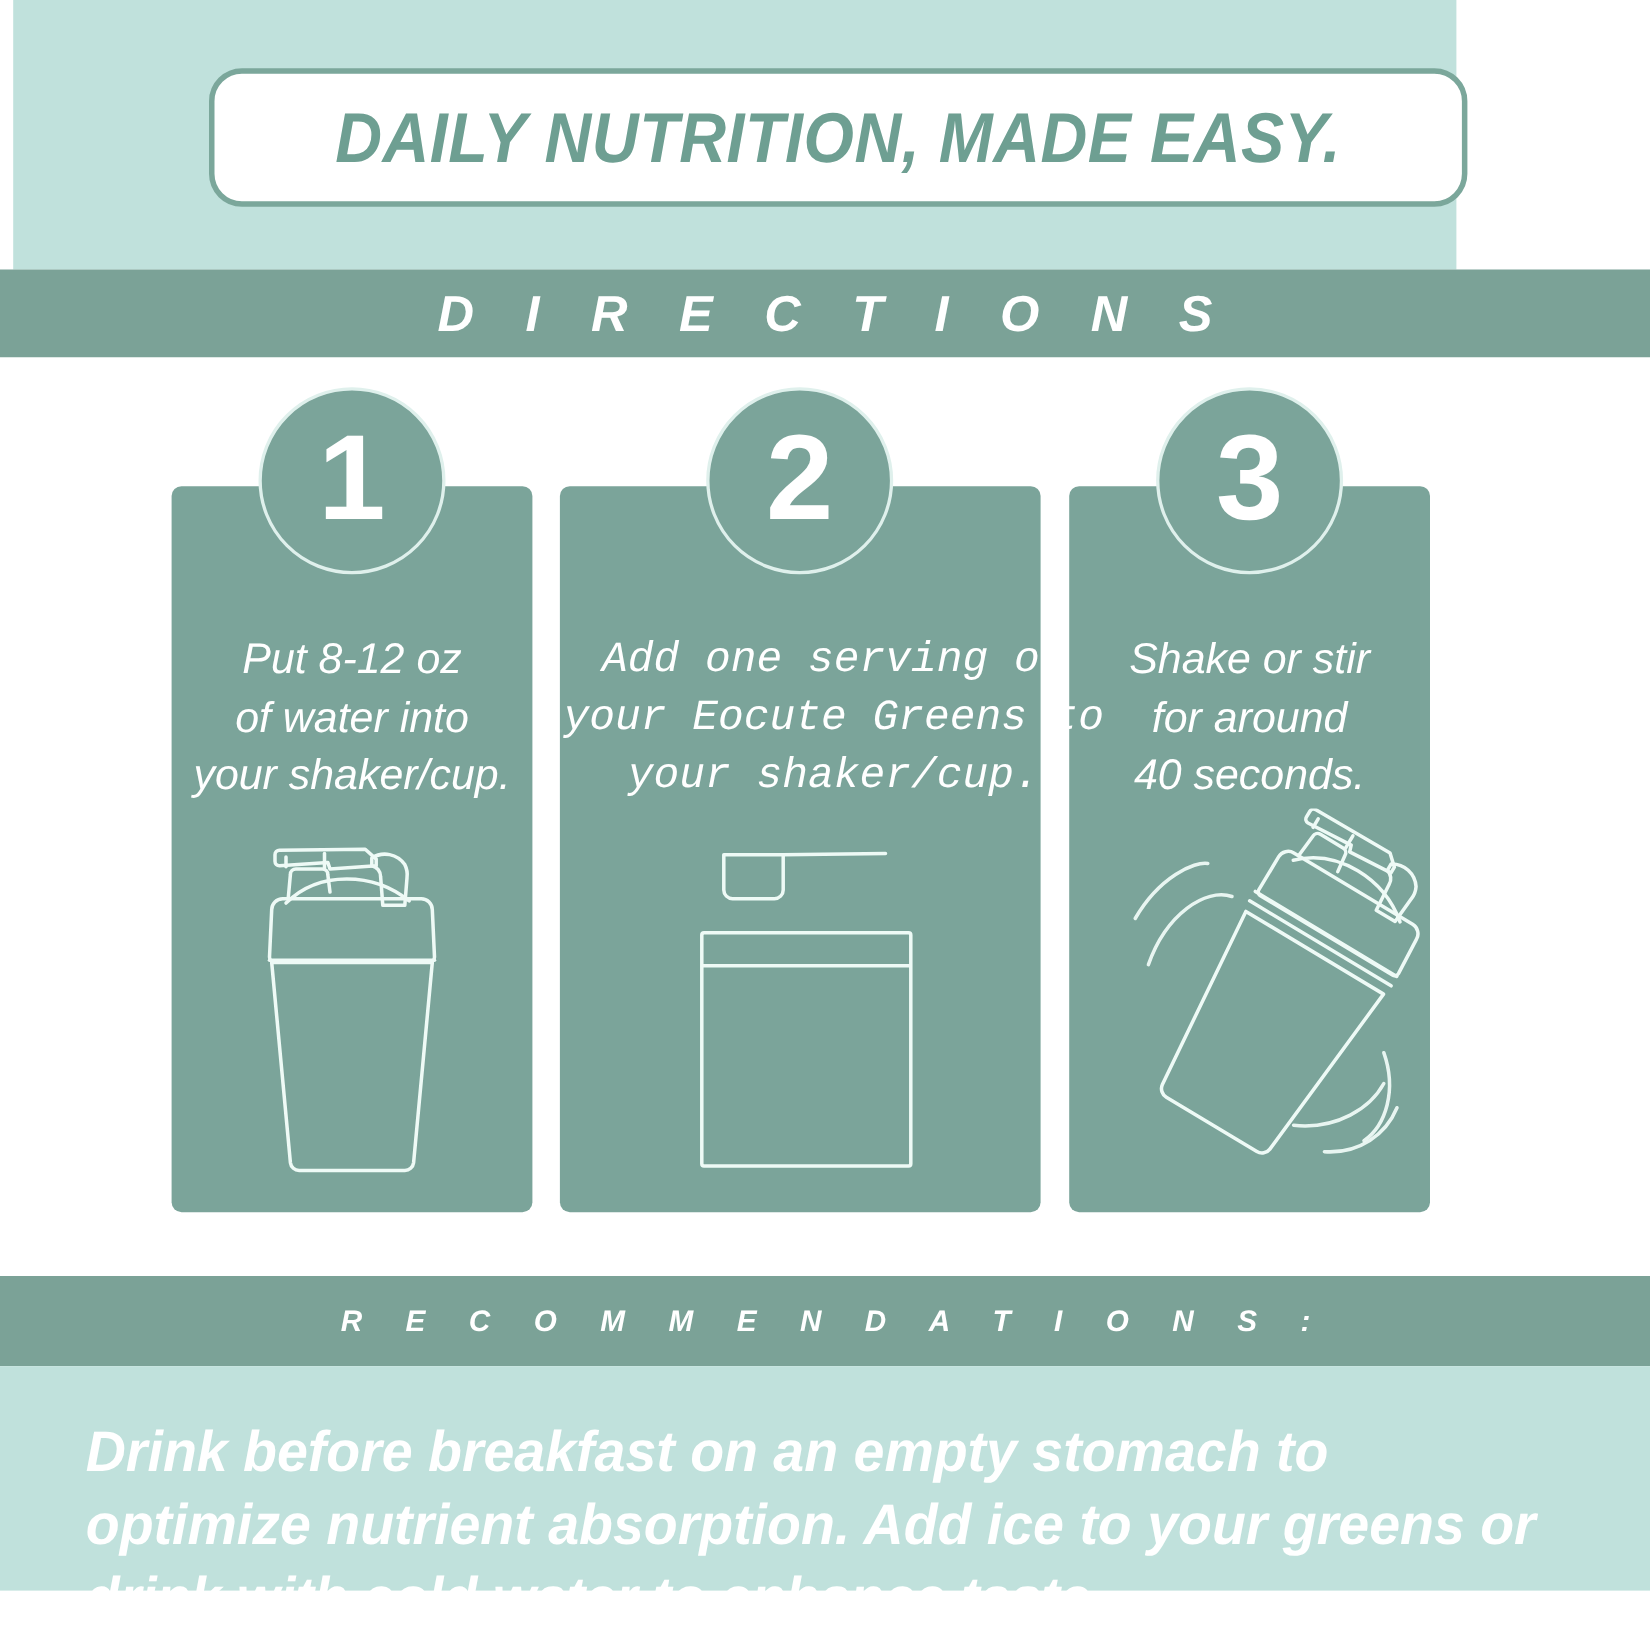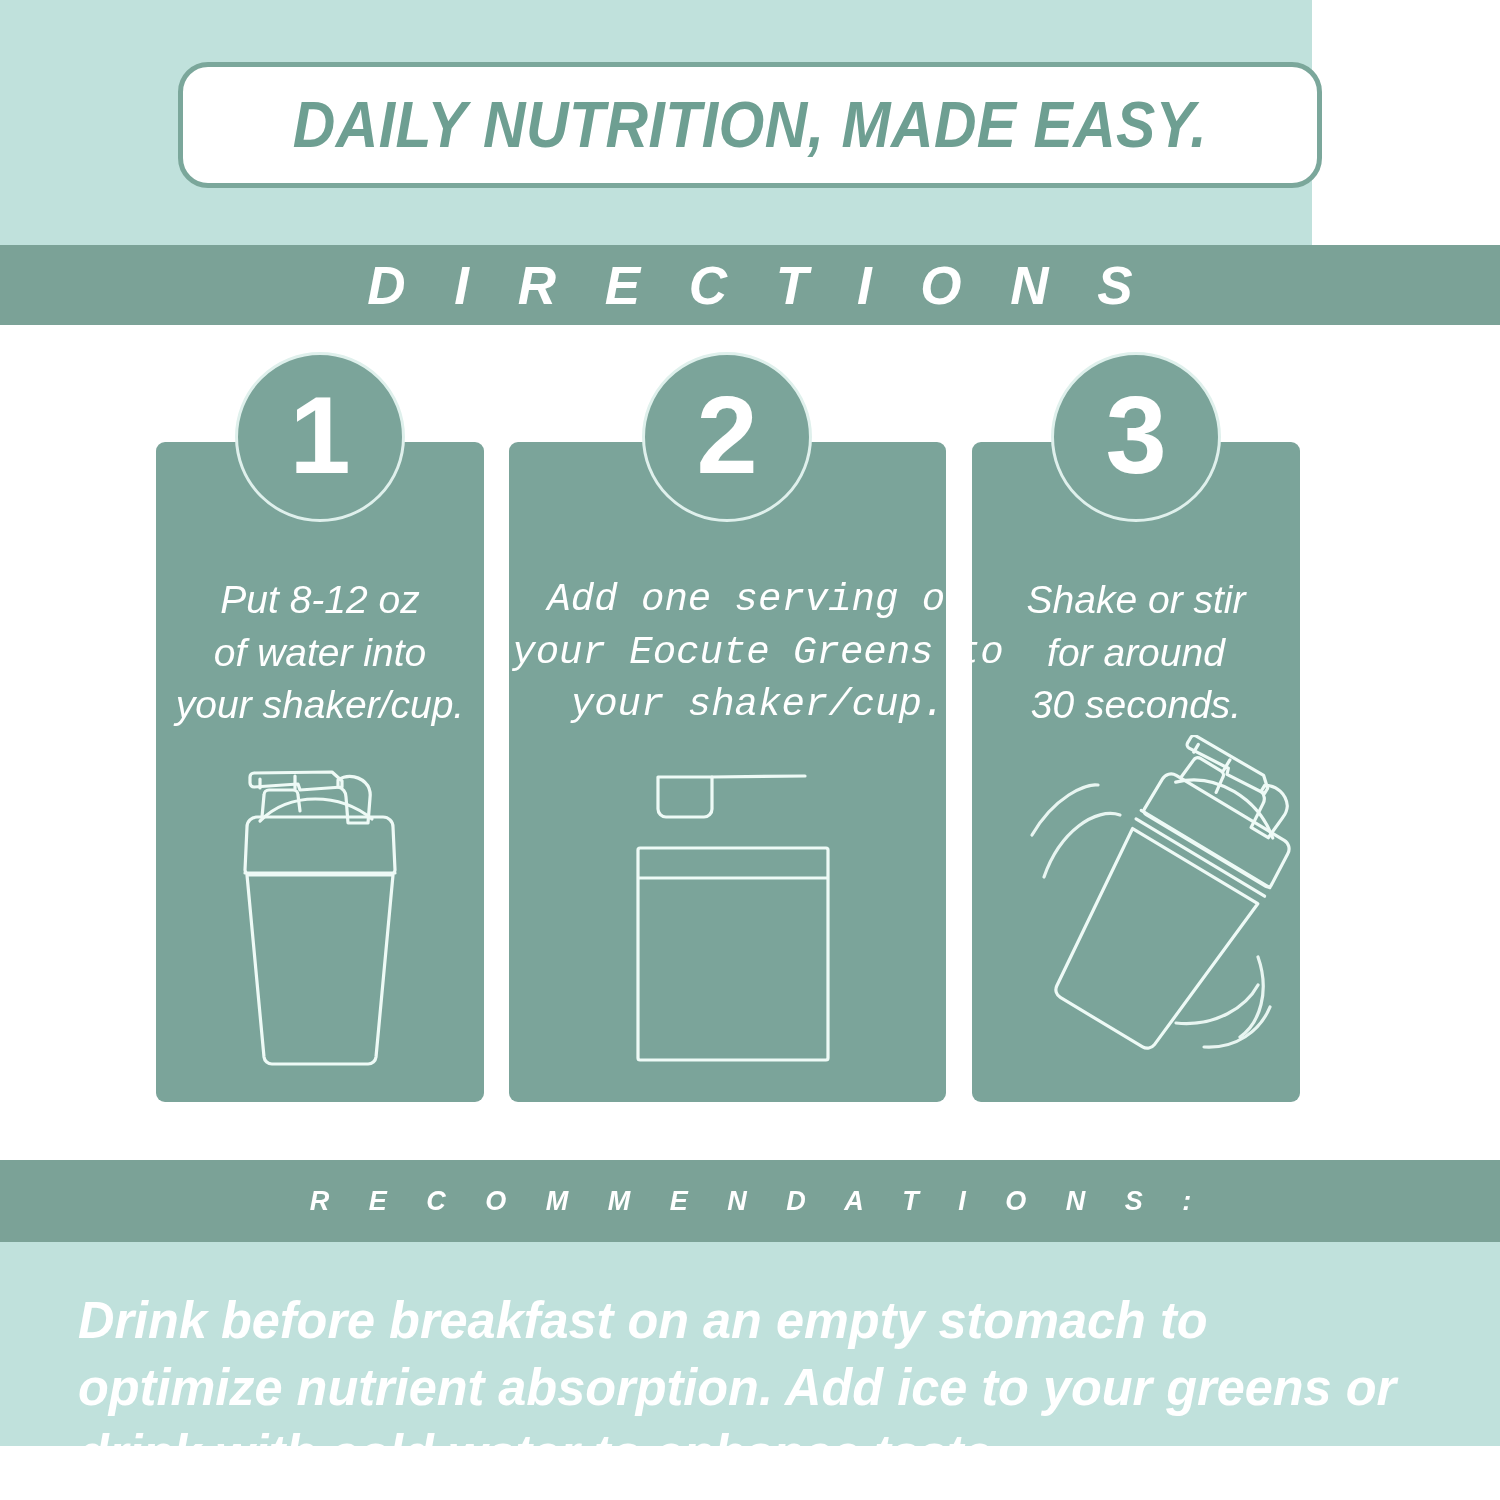--- a/index.html
+++ b/index.html
@@ -16,21 +16,21 @@
   #page {
     position: relative;
     width: 1500px;
     height: 1500px;
     background: #ffffff;
   }
 
   
   .top-band {
     position: absolute;
-    left: 0; top: 0;
+    left: 12px; top: 0;
     width: 1312px;
     height: 245px;
     background: #c0e1dc;
   }
   .title-box {
     position: absolute;
     left: 178px;
     top: 62px;
     width: 1144px;
     height: 126px;
@@ -77,21 +77,21 @@
     font-weight: bold;
     color: #ffffff;
     font-size: 43px;
     letter-spacing: 17px;
     white-space: nowrap;
     width: 100%;
     text-align: center;
     padding-left: 17px;
     box-sizing: border-box;
   }
-  .band-directions .band-text { font-size: 53px; }
+  .band-directions .band-text { font-size: 46px; }
   .band-recommendations .band-text { font-size: 27px; letter-spacing: 16px; }
 
   
   .steps {
     position: absolute;
     left: 0;
     top: 325px;
     width: 1500px;
     height: 835px;
     background: #ffffff;
@@ -213,21 +213,21 @@
     </div>
 
     <div class="step-text text-1">Put 8-12 oz
 of water into
 your shaker/cup.</div>
     <div class="step-text text-2">Add one serving of
 your Eocute Greens to
 your shaker/cup.</div>
     <div class="step-text text-3">Shake or stir
 for around
-30 seconds.</div>
+40 seconds.</div>
 
     <div class="step-icon icon-1">
       <svg viewBox="0 0 200 330" width="200" height="330" fill="none" stroke="#eefaf6" stroke-width="3.2" stroke-linejoin="round" stroke-linecap="round">
 
         <path d="M27 128 L44 310 a8 8 0 0 0 8 7 L148 317 a8 8 0 0 0 8 -7 L173 128 Z" transform="translate(0,-8)"></path>
 
         <path d="M25 118 L175 118"></path>
 
         <path d="M27 72 a10 10 0 0 1 10 -10 L163 62 a10 10 0 0 1 10 10 L175 115 a4 4 0 0 1 -4 4 L29 119 a4 4 0 0 1 -4 -4 Z"></path>
 

